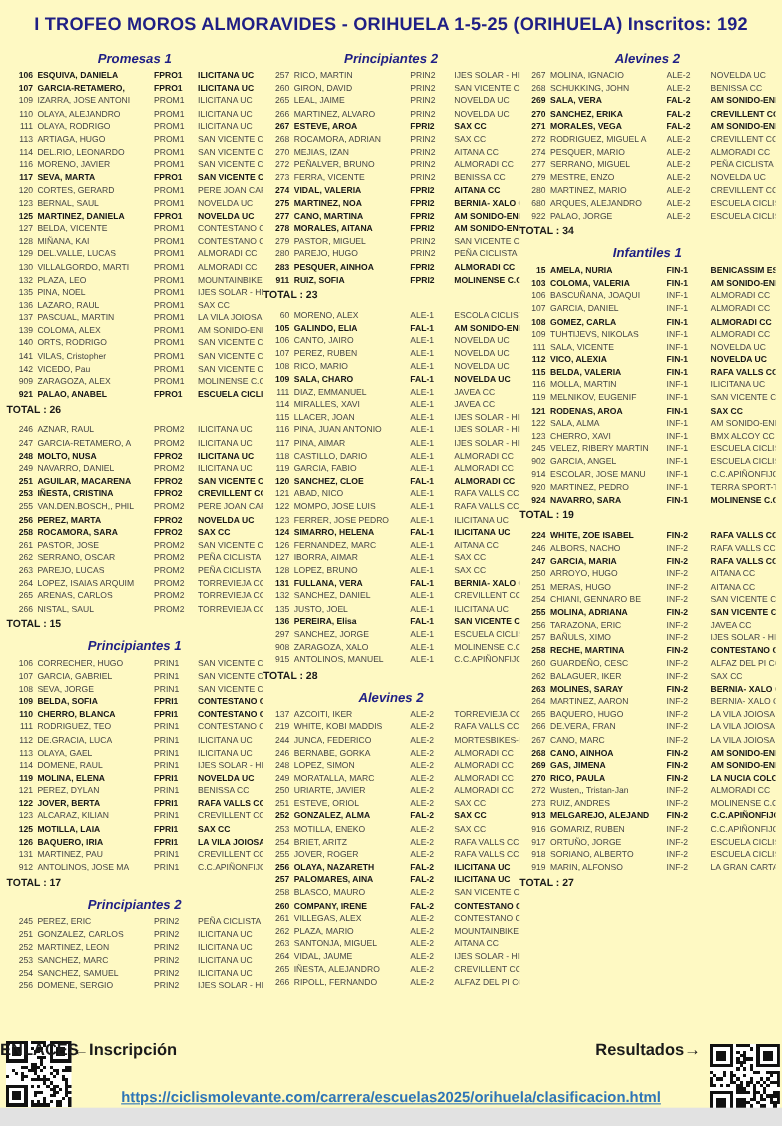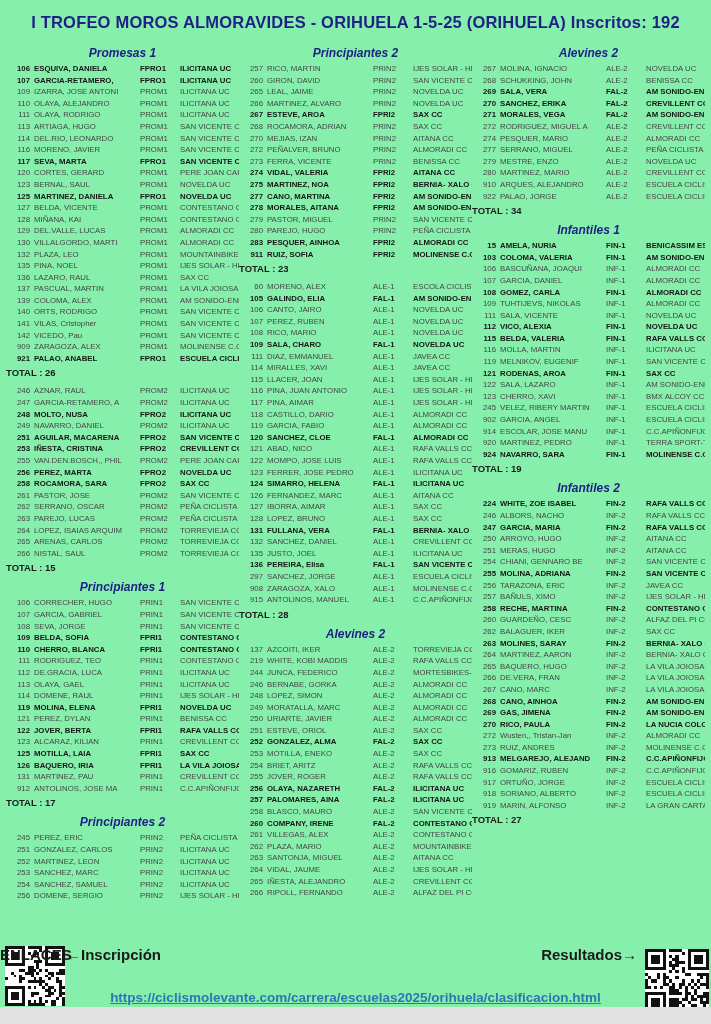--- a/index.html
+++ b/index.html
@@ -1,16 +1,16 @@
 <!DOCTYPE html>
 <html><head>
 <meta charset="utf-8">
 <style>
   html,body{margin:0;padding:0;background:#fff;}
-  .page{position:relative;width:711px;height:1024px;background:#86efac;overflow:hidden;
+  .page{position:relative;width:711px;height:1024px;background:#fef9c3;overflow:hidden;
         font-family:"Liberation Sans",sans-serif;}
   .title{padding-top:13px;text-align:center;font-size:16.5px;font-weight:bold;
          color:#1f1f85;letter-spacing:.2px;}
   .columns{position:absolute;top:46px;left:6px;right:6px;display:grid;
            grid-template-columns:repeat(3,1fr);column-gap:0;}
   .section{margin-top:6px;}
   .section:first-child{margin-top:0;}
   .sec-header{font-size:12px;line-height:14px;font-weight:bold;font-style:italic;
               color:#1f1f85;text-align:center;margin:0 0 3px 0;}
   .row{display:grid;grid-template-columns:24px 102px 36px auto;column-gap:4px;
@@ -912,21 +912,21 @@
             <span class="cat">ALE-2</span>
             <span class="club">NOVELDA UC</span>
           </div>
           <div class="row">
             <span class="bib">280</span>
             <span class="name">MARTINEZ, MARIO</span>
             <span class="cat">ALE-2</span>
             <span class="club">CREVILLENT CC</span>
           </div>
           <div class="row">
-            <span class="bib">910</span>
+            <span class="bib">680</span>
             <span class="name">ARQUES, ALEJANDRO</span>
             <span class="cat">ALE-2</span>
             <span class="club">ESCUELA CICLISTA</span>
           </div>
           <div class="row">
             <span class="bib">922</span>
             <span class="name">PALAO, JORGE</span>
             <span class="cat">ALE-2</span>
             <span class="club">ESCUELA CICLISTA</span>
           </div>
@@ -1001,21 +1001,21 @@
             <span class="club">SAN VICENTE CC</span>
           </div>
           <div class="row bold">
             <span class="bib">121</span>
             <span class="name">RODENAS, AROA</span>
             <span class="cat">FIN-1</span>
             <span class="club">SAX CC</span>
           </div>
           <div class="row">
             <span class="bib">122</span>
-            <span class="name">SALA, LAZARO</span>
+            <span class="name">SALA, ALMA</span>
             <span class="cat">INF-1</span>
             <span class="club">AM SONIDO-ENER</span>
           </div>
           <div class="row">
             <span class="bib">123</span>
             <span class="name">CHERRO, XAVI</span>
             <span class="cat">INF-1</span>
             <span class="club">BMX ALCOY CC</span>
           </div>
           <div class="row">
@@ -1044,21 +1044,20 @@
           </div>
           <div class="row bold">
             <span class="bib">924</span>
             <span class="name">NAVARRO, SARA</span>
             <span class="cat">FIN-1</span>
             <span class="club">MOLINENSE C.C.</span>
           </div>
           <div class="total">TOTAL : 19</div>
         </div>
         <div class="section">
-          <div class="sec-header">Infantiles 2</div>
           <div class="row bold">
             <span class="bib">224</span>
             <span class="name">WHITE, ZOE ISABEL</span>
             <span class="cat">FIN-2</span>
             <span class="club">RAFA VALLS CC</span>
           </div>
           <div class="row">
             <span class="bib">246</span>
             <span class="name">ALBORS, NACHO</span>
             <span class="cat">INF-2</span>

